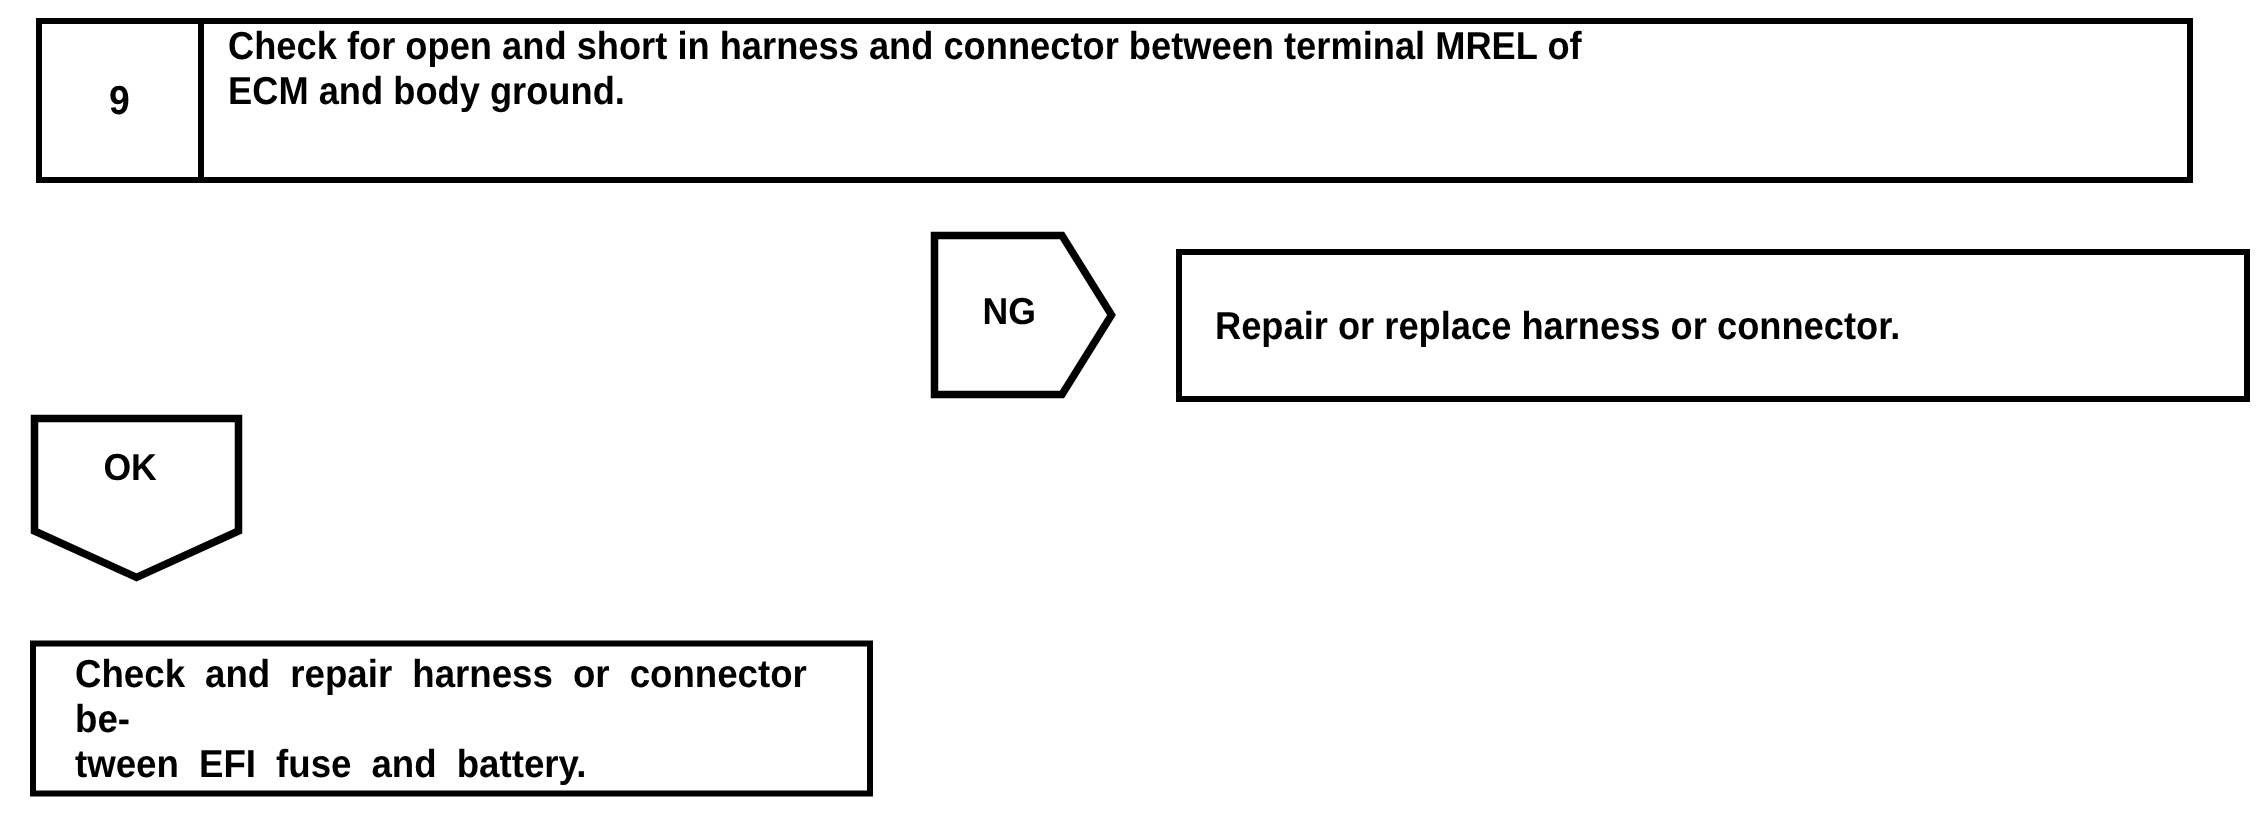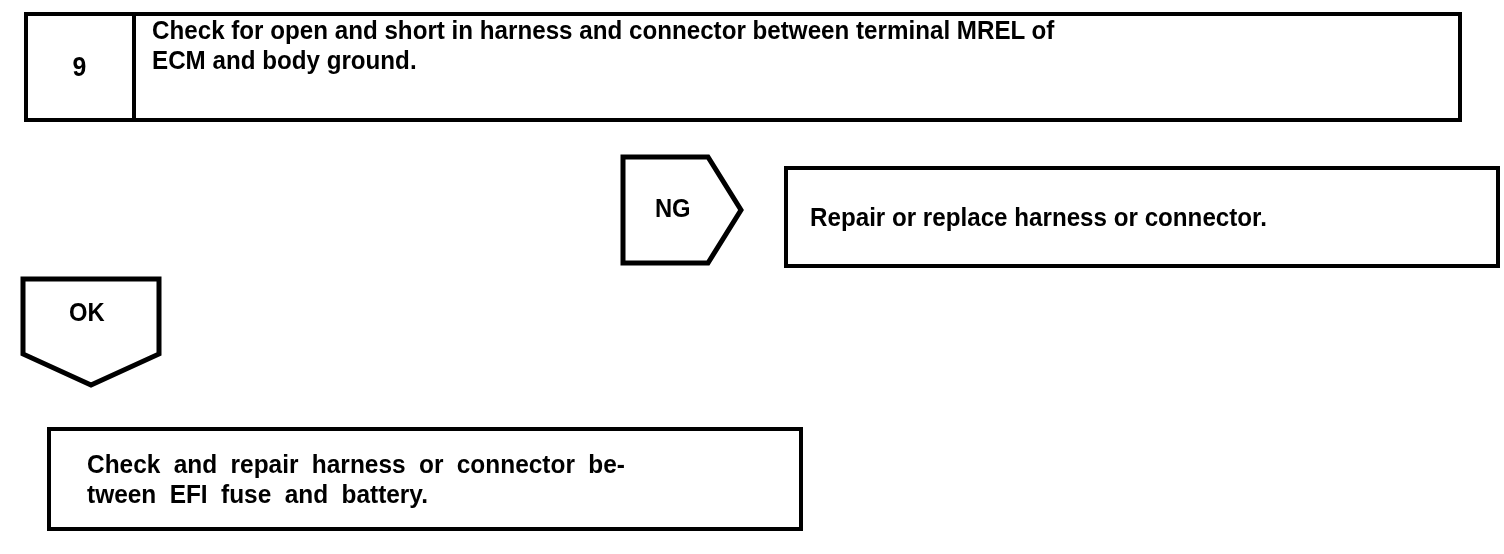--- a/index.html
+++ b/index.html
@@ -87,27 +87,26 @@
     font-weight: bold;
     color: #000000;
     transform: scaleX(0.93);
     transform-origin: left center;
   }
 
   
   #final-box {
     left: 20px;
     top: 427px;
-    width: 756px;
+    width: 562px;
     height: 104px;
     display: flex;
     align-items: center;
-    padding-left: 36px;
+    padding-left: 26px;
     box-sizing: border-box;
-    margin-left: 27px;
   }
   #final-text {
     font-size: 26px;
     font-weight: bold;
     color: #000000;
     line-height: 1.16;
     white-space: pre-line;
     word-spacing: 7px;
     transform: scaleX(0.94);
     transform-origin: left center;

